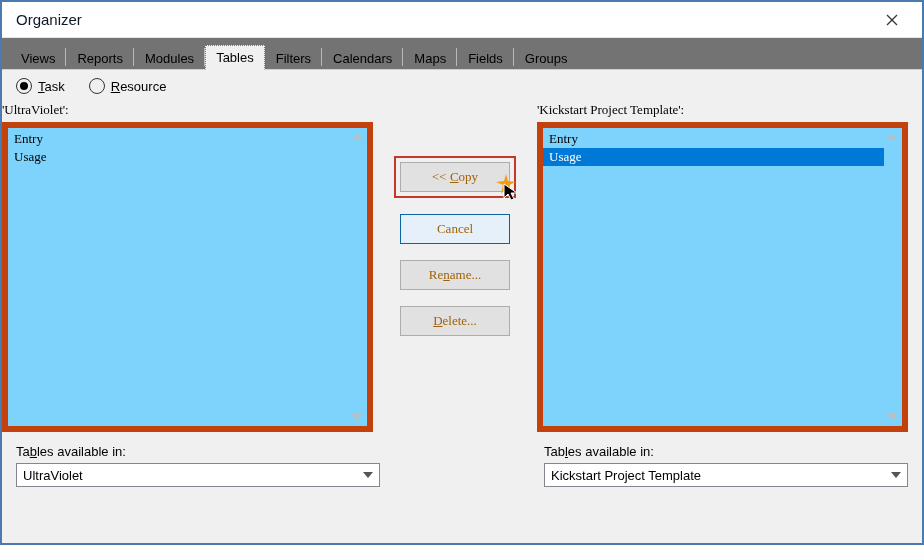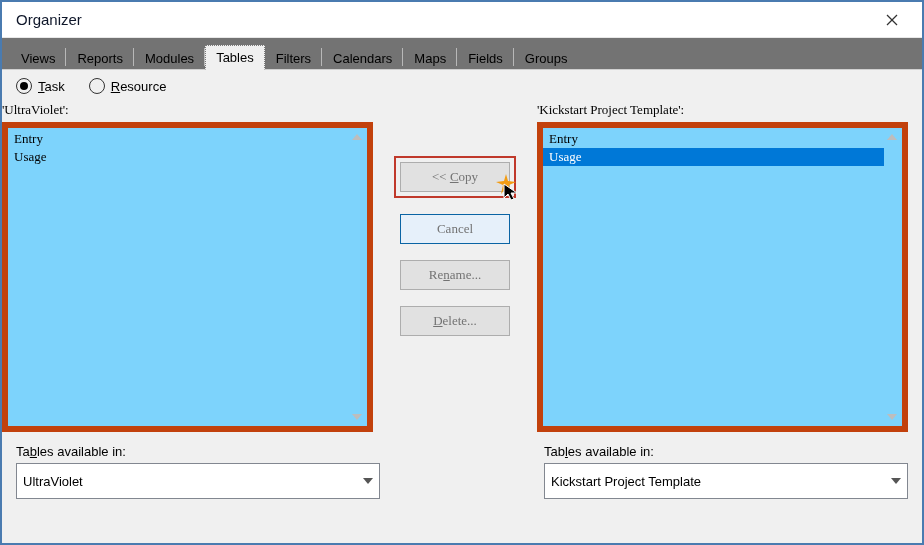--- a/index.html
+++ b/index.html
@@ -132,21 +132,21 @@
 
   .mid-col {
     display: flex; flex-direction: column; align-items: center;
     padding-top: 56px; gap: 16px;
   }
   .btn {
     width: 110px; height: 30px;
     background: #e1e1e1;
     border: 1px solid #adadad;
     display: flex; align-items: center; justify-content: center;
-    font-size: 13px; color: #737373;
+    font-size: 13px; color: #a16207;
     cursor: default;
   }
   .btn.focused {
     border: 1.5px solid #0a64a4;
     background: #e6f0fa;
   }
   .copy-wrap {
     border: 2px solid #c0392b;
     padding: 4px;
     position: relative;
@@ -161,21 +161,21 @@
     right: -2px; bottom: 2px;
     width: 20px; height: 20px;
   }
 
   .avail-label {
     font-size: 13px; margin: 12px 0 4px 0;
   }
   .combo {
     background: #fff;
     border: 1px solid #828790;
-    height: 36px;
+    height: 24px;
     display: flex; align-items: center; justify-content: space-between;
     padding: 0 6px 0 6px;
     cursor: default;
   }
   .combo .chev {
     width: 0; height: 0;
     border-left: 5px solid transparent;
     border-right: 5px solid transparent;
     border-top: 6px solid #555;
   }

